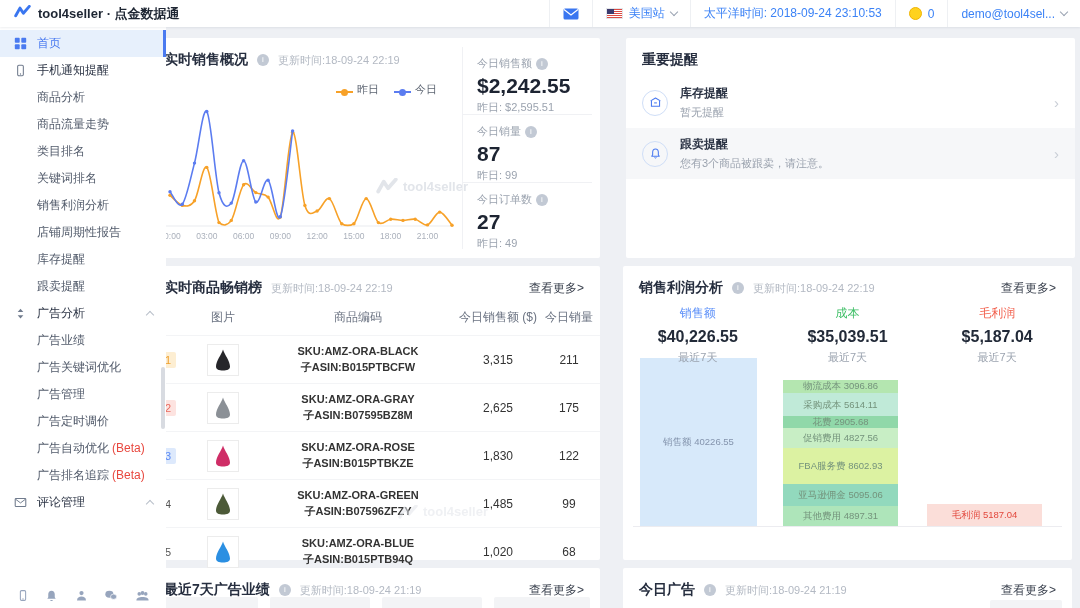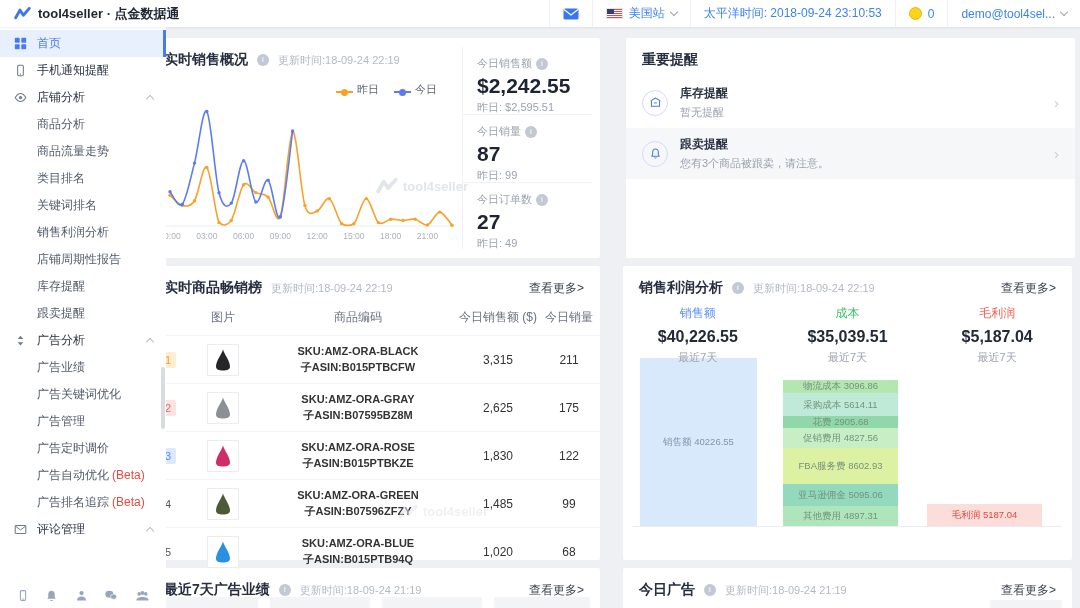--- a/index.html
+++ b/index.html
@@ -1,21 +1,21 @@
 <!DOCTYPE html>
 <html><head>
 <meta charset="utf-8">
 <style>
   html,body{margin:0;padding:0}
   body{background:#dfe2e6;font-family:"Liberation Sans","DejaVu Sans",sans-serif;-webkit-font-smoothing:antialiased}
   .screen{position:relative;width:1080px;height:608px;background:#eef0f4;overflow:hidden}
 
   
   .topbar{position:absolute;top:0;left:0;right:0;height:27px;background:#fff;display:flex;align-items:center;justify-content:space-between;box-shadow:0 1px 2px rgba(20,30,60,.07);z-index:20}
-  .brand{display:flex;align-items:center;gap:7px;padding-left:14px;font-size:13px;font-weight:bold;color:#1e2633}
+  .brand{display:flex;align-items:flex-start;gap:7px;padding-left:14px;font-size:13px;font-weight:bold;color:#1e2633}
   .top-right{display:flex;height:100%}
   .tr-group{display:flex;align-items:center;gap:6px;padding:0 13px;border-left:1px solid #eef0f3;font-size:12px;color:#3b82f6;cursor:default}
   .caret{width:5px;height:5px;border-right:1.4px solid #9aa3b2;border-bottom:1.4px solid #9aa3b2;transform:rotate(45deg);margin-top:-3px}
   .flag{position:relative;width:17px;height:11px;background:repeating-linear-gradient(180deg,#dd4a43 0,#dd4a43 1px,#fff 1px,#fff 2px);border:1px solid #e3e5e9;box-sizing:border-box}
   .flag i{position:absolute;left:0;top:0;width:7px;height:5px;background:#3c3b6e}
   .coin{width:13px;height:13px;border-radius:50%;background:#ffd21e;border:1px solid #f0b402;box-sizing:border-box}
 
   
   .sidebar{position:absolute;top:27px;left:0;bottom:0;width:166px;background:#fff;z-index:10}
   .side-list{padding-top:3px}
@@ -154,30 +154,20 @@
         <span>首页</span>
       </div>
       <div class="side-item">
         <span class="si-icon">
             <svg width="13" height="13" viewBox="0 0 16 16">
               <rect x="4.5" y="1.5" width="7" height="13" rx="1.5" fill="none" stroke="currentColor" stroke-width="1.3"></rect>
               <circle cx="8" cy="12.3" r="0.8" fill="currentColor"></circle>
             </svg>
           </span>
         <span>手机通知提醒</span>
-      </div>
-      <div class="side-item">
-        <span class="si-icon">
-            <svg width="13" height="13" viewBox="0 0 16 16">
-              <path d="M1.5 8 C3.5 4.5 6 3 8 3 C10 3 12.5 4.5 14.5 8 C12.5 11.5 10 13 8 13 C6 13 3.5 11.5 1.5 8 Z" fill="none" stroke="currentColor" stroke-width="1.3"></path>
-              <circle cx="8" cy="8" r="2" fill="currentColor"></circle>
-            </svg>
-          </span>
-        <span>店铺分析</span>
-        <span class="chev-up"></span>
       </div>
       <div class="side-child"><span>商品分析</span></div>
       <div class="side-child"><span>商品流量走势</span></div>
       <div class="side-child"><span>类目排名</span></div>
       <div class="side-child"><span>关键词排名</span></div>
       <div class="side-child"><span>销售利润分析</span></div>
       <div class="side-child"><span>店铺周期性报告</span></div>
       <div class="side-child"><span>库存提醒</span></div>
       <div class="side-child"><span>跟卖提醒</span></div>
       <div class="side-item">

